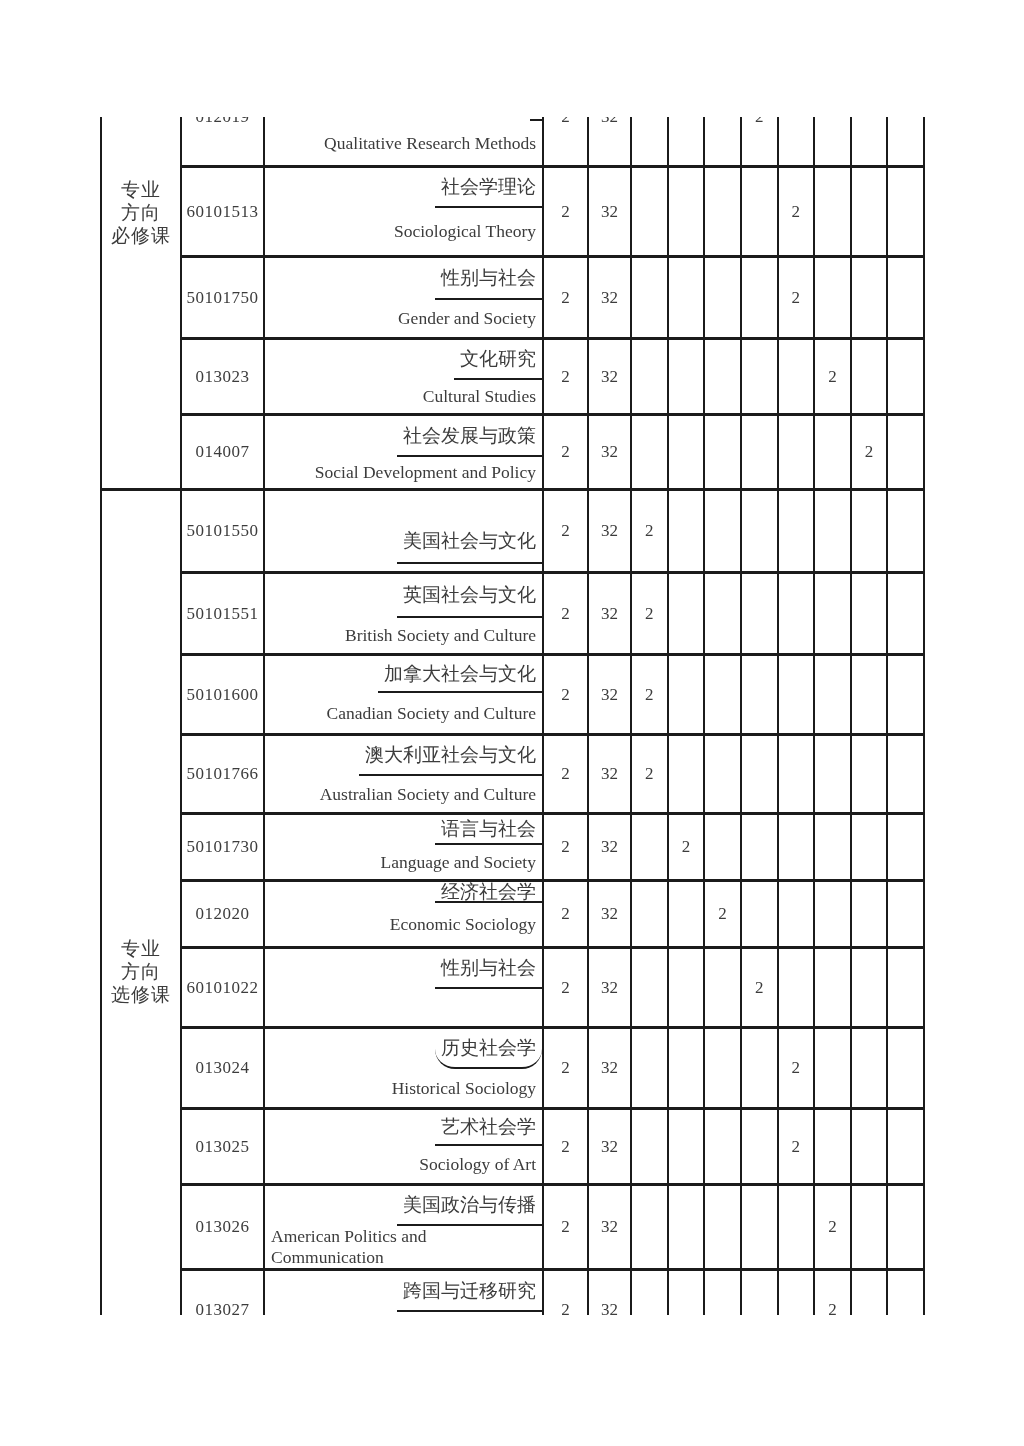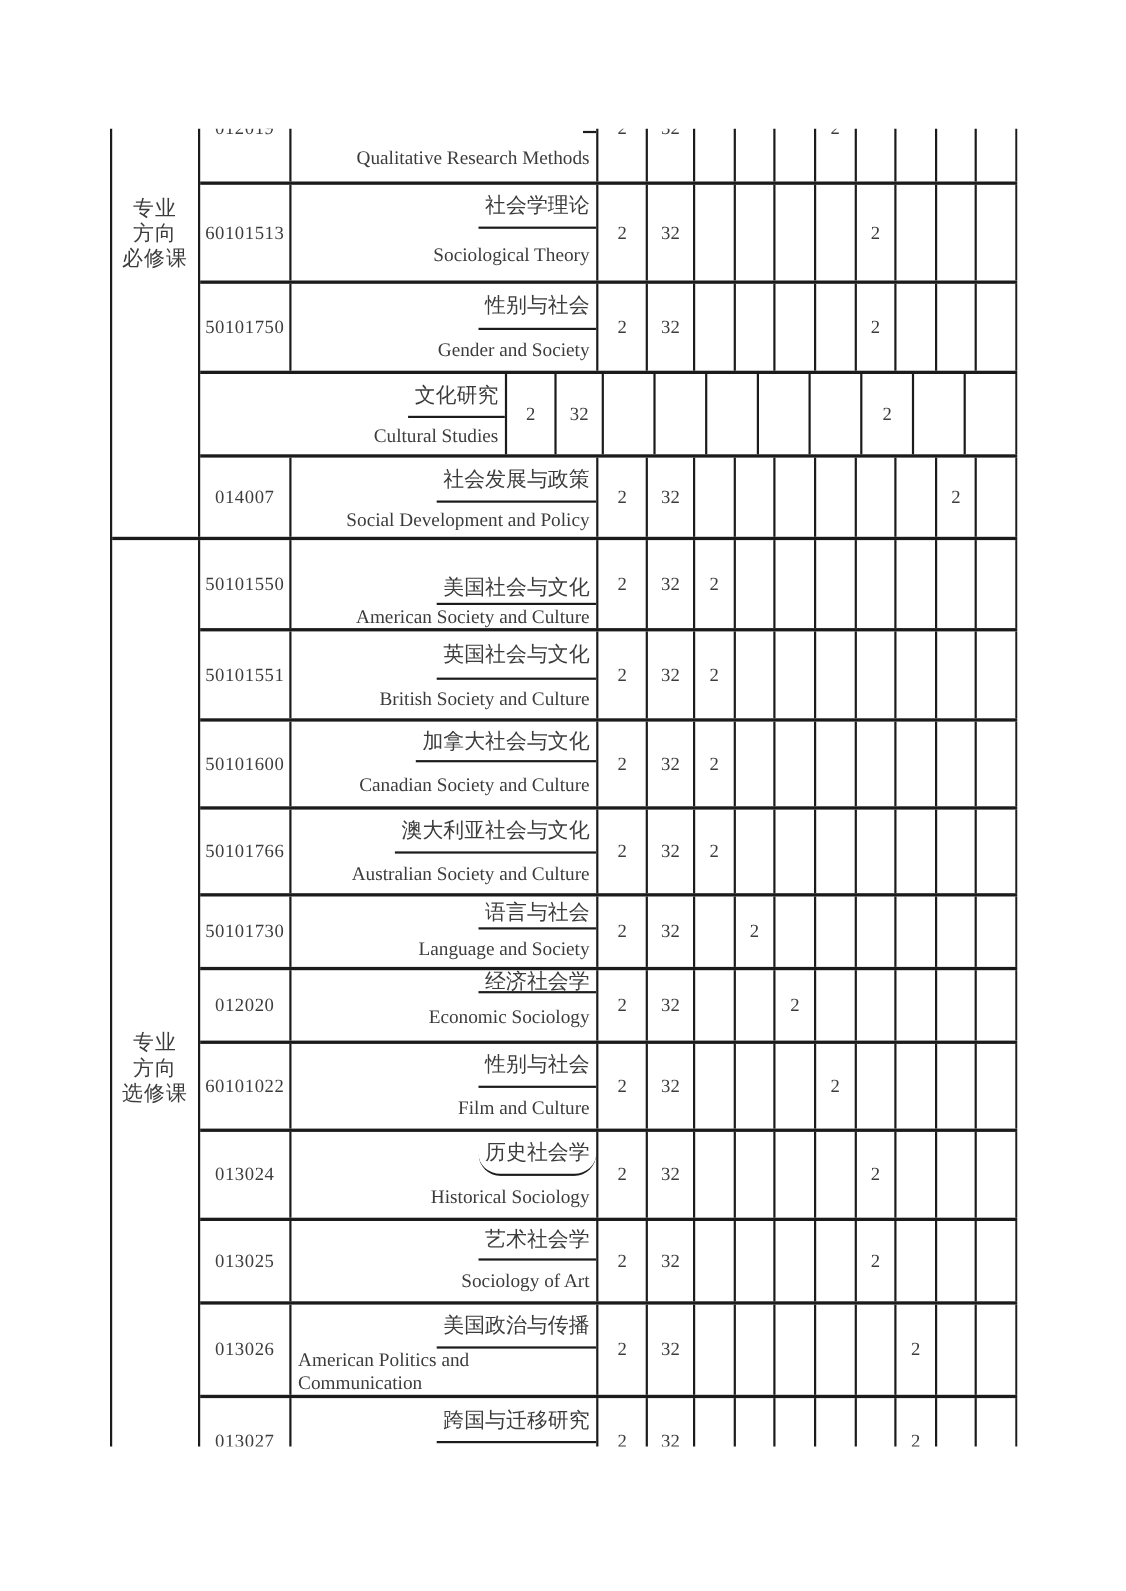--- a/index.html
+++ b/index.html
@@ -141,20 +141,21 @@
               <div class="c sem num"></div>
               <div class="c sem num"></div>
               <div class="c sem num"></div>
               <div class="c sem num"></div>
               <div class="c sem num">2</div>
               <div class="c sem num"></div>
               <div class="c sem num"></div>
               <div class="c sem num"></div>
             </div>
             <div class="row" style="height: 76px;">
+              <div class="c code">013023</div>
               <div class="c name">
                 <div class="cn" style="height: 40px;">文化研究</div>
                 <div class="en">Cultural Studies</div>
               </div>
               <div class="c cred num">2</div>
               <div class="c hrs num">32</div>
               <div class="c sem num"></div>
               <div class="c sem num"></div>
               <div class="c sem num"></div>
               <div class="c sem num"></div>
@@ -188,21 +189,20 @@
               <div>专业</div>
               <div>方向</div>
               <div>选修课</div>
             </div>
           </div>
           <div class="rows">
             <div class="row" style="height: 83px;">
               <div class="c code">50101550</div>
               <div class="c name">
                 <div class="cn" style="height: 45px; margin-top: 28px;">美国社会与文化</div>
-                <div class="en">American Society and Culture</div>
               </div>
               <div class="c cred num">2</div>
               <div class="c hrs num">32</div>
               <div class="c sem num">2</div>
               <div class="c sem num"></div>
               <div class="c sem num"></div>
               <div class="c sem num"></div>
               <div class="c sem num"></div>
               <div class="c sem num"></div>
               <div class="c sem num"></div>
@@ -290,21 +290,20 @@
               <div class="c sem num"></div>
               <div class="c sem num"></div>
               <div class="c sem num"></div>
               <div class="c sem num"></div>
               <div class="c sem num"></div>
             </div>
             <div class="row" style="height: 80px;">
               <div class="c code">60101022</div>
               <div class="c name">
                 <div class="cn" style="height: 40px;">性别与社会</div>
-                <div class="en">Film and Culture</div>
               </div>
               <div class="c cred num">2</div>
               <div class="c hrs num">32</div>
               <div class="c sem num"></div>
               <div class="c sem num"></div>
               <div class="c sem num"></div>
               <div class="c sem num">2</div>
               <div class="c sem num"></div>
               <div class="c sem num"></div>
               <div class="c sem num"></div>

